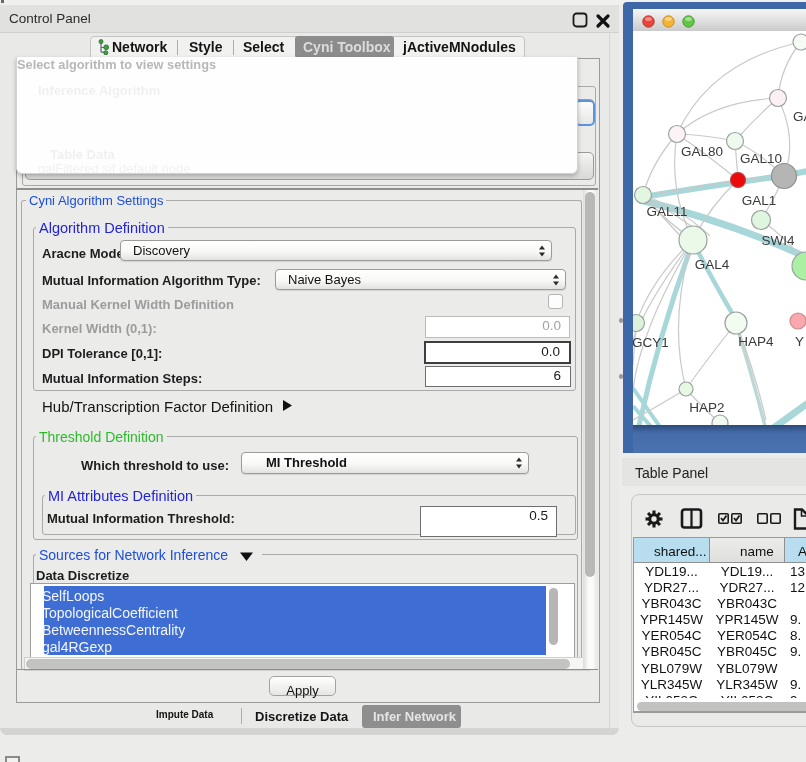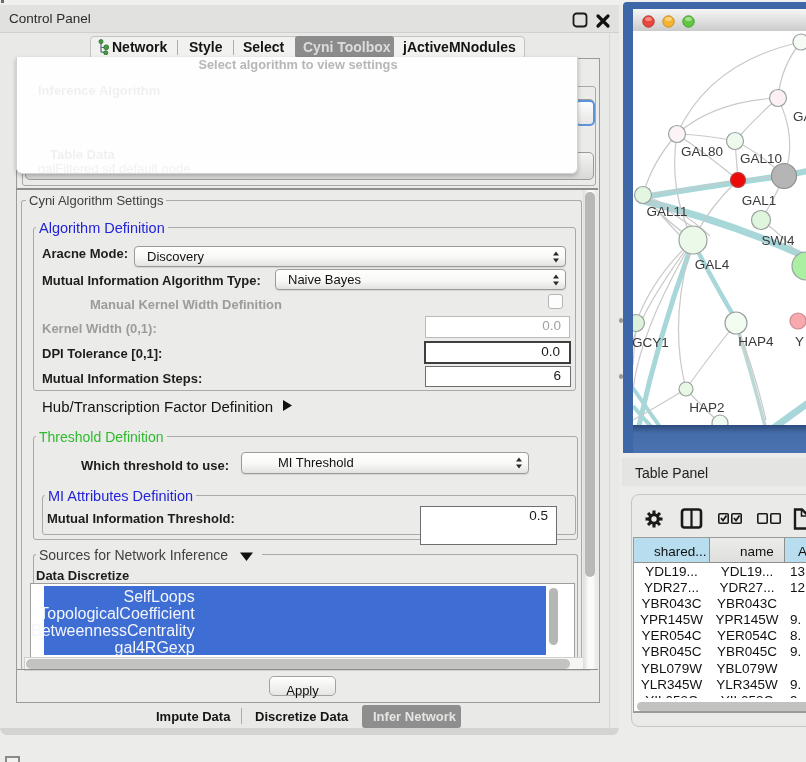--- a/index.html
+++ b/index.html
@@ -2,21 +2,21 @@
 <html><head>
 <meta charset="utf-8">
 <style>
 html,body{margin:0;padding:0;}
 body{width:806px;height:762px;background:#ececea;font-family:"Liberation Sans",sans-serif;position:relative;overflow:hidden;}
 .abs{position:absolute;}
 .b{font-weight:bold;}
 .lbl{position:absolute;font-size:13px;font-weight:bold;color:#1d1d1d;white-space:nowrap;}
 .glbl{position:absolute;font-size:13px;font-weight:bold;color:#9c9c9c;white-space:nowrap;}
 .group{position:absolute;border:1px solid #a9a9a7;border-radius:3px;}
-.gtitle{position:absolute;font-size:13px;color:#404040;background:#ebebe9;padding:0 3px;white-space:nowrap;}
+.gtitle{position:absolute;font-size:13px;color:#1d4ed8;background:#ebebe9;padding:0 3px;white-space:nowrap;}
 .combo{position:absolute;border:1px solid #9b9b99;border-radius:4px;background:linear-gradient(#ffffff,#f8f8f6 55%,#ececea 80%,#e2e2e0);box-shadow:0 1px 1px rgba(0,0,0,0.10);font-size:13px;color:#111;}
 .combo .ct{position:absolute;left:12px;top:2px;white-space:nowrap;}
 .tf{position:absolute;background:#fff;font-size:13.5px;color:#1a1a1a;text-align:right;white-space:nowrap;}
 .arrows{position:absolute;}
 </style>
 </head>
 <body>
 
 <div class="abs" style="left:0;top:0;width:806px;height:5px;background:#f0f0ee;"></div>
 <div class="abs" style="left:1px;top:0;width:3px;height:3px;background:#6a6a68;"></div>
@@ -59,38 +59,38 @@
 
 <div class="abs" style="left:17px;top:190px;width:565px;height:480px;background:#ebebe9;"></div>
 
 <div class="group" style="left:21px;top:200px;width:559px;height:469px;border-bottom:none;"></div>
 <div class="gtitle" style="left:26px;top:193px;">Cyni Algorithm Settings</div>
 
 <div class="group" style="left:33px;top:227px;width:541px;height:162px;"></div>
 <div class="gtitle" style="left:36px;top:220px;color:#2323d8;font-size:14.5px;">Algorithm Definition</div>
 
 <div class="lbl" style="left:42px;top:246px;">Aracne Mode:</div>
-<div class="combo" style="left:134px;top:240px;width:430px;height:19px;margin-top:6px;">
+<div class="combo" style="left:120px;top:240px;width:430px;height:19px;">
     <span class="ct">Discovery</span>
   <svg class="arrows" style="right:5px;top:3.5px;" width="8" height="12" viewBox="0 0 8 12">
       <path d="M4 0.5 L7 4.5 L1 4.5 Z" fill="#2a2a2a"></path>
       <path d="M4 11.5 L7 7.5 L1 7.5 Z" fill="#2a2a2a"></path>
     </svg>
 </div>
 
 <div class="lbl" style="left:42px;top:273px;">Mutual Information Algorithm Type:</div>
 <div class="combo" style="left:275px;top:269px;width:289px;height:19px;">
     <span class="ct">Naive Bayes</span>
   <svg class="arrows" style="right:5px;top:3.5px;" width="8" height="12" viewBox="0 0 8 12">
       <path d="M4 0.5 L7 4.5 L1 4.5 Z" fill="#2a2a2a"></path>
       <path d="M4 11.5 L7 7.5 L1 7.5 Z" fill="#2a2a2a"></path>
     </svg>
 </div>
 
-<div class="glbl" style="left:42px;top:297px;margin-left:48px;">Manual Kernel Width Definition</div>
+<div class="glbl" style="left:42px;top:297px;">Manual Kernel Width Definition</div>
 <div class="abs" style="left:548px;top:294px;width:13px;height:13px;border:1px solid #b4b4b2;border-radius:3px;background:#fdfdfd;"></div>
 
 <div class="glbl" style="left:42px;top:321px;">Kernel Width (0,1):</div>
 <div class="tf" style="left:425px;top:316px;width:135px;height:19px;border:1px solid #bbbbb9;color:#a2a2a2;padding:1px 8px 0 0;">0.0</div>
 
 <div class="lbl" style="left:42px;top:346px;">DPI Tolerance [0,1]:</div>
 <div class="tf" style="left:424px;top:341px;width:134px;height:18px;border:2px solid #3e3e3e;padding:1px 9px 0 0;">0.0</div>
 
 <div class="lbl" style="left:42px;top:371px;">Mutual Information Steps:</div>
 <div class="tf" style="left:425px;top:366px;width:135px;height:18px;border:1px solid #6e6e6e;padding:1px 9px 0 0;">6</div>
@@ -98,70 +98,70 @@
 <div class="abs" style="left:42px;top:398px;font-size:15px;color:#141414;">Hub/Transcription Factor Definition</div>
 <svg class="abs" style="left:281px;top:399px;" width="12" height="13" viewBox="0 0 12 13">
     <path d="M2 1 L11 6.5 L2 12 Z" fill="#111"></path>
   </svg>
 
 <div class="group" style="left:33px;top:436px;width:543px;height:102px;"></div>
 <div class="gtitle" style="left:36px;top:429px;color:#2dbb2d;font-size:14px;">Threshold Definition</div>
 
 <div class="lbl" style="left:81px;top:458px;">Which threshold to use:</div>
 <div class="combo" style="left:241px;top:452px;width:286px;height:20px;">
-    <span class="ct" style="left:36px;">MI Threshold</span>
+    <span class="ct" style="left:24px;font-weight:bold;">MI Threshold</span>
   <svg class="arrows" style="right:5px;top:3.5px;" width="8" height="12" viewBox="0 0 8 12">
       <path d="M4 0.5 L7 4.5 L1 4.5 Z" fill="#2a2a2a"></path>
       <path d="M4 11.5 L7 7.5 L1 7.5 Z" fill="#2a2a2a"></path>
     </svg>
 </div>
 
 <div class="group" style="left:42px;top:495px;width:532px;height:38px;"></div>
 <div class="gtitle" style="left:45px;top:488px;color:#2323d8;font-size:14.5px;">MI Attributes Definition</div>
 <div class="lbl" style="left:47px;top:511px;">Mutual Information Threshold:</div>
-<div class="tf" style="left:420px;top:506px;width:127px;height:20px;border:1px solid #6e6e6e;padding:1px 8px 16px 0;">0.5</div>
+<div class="tf" style="left:420px;top:506px;width:127px;height:20px;border:1px solid #6e6e6e;padding:1px 8px 8px 0;">0.5</div>
 
 <div class="group" style="left:33px;top:554px;width:543px;height:115px;border-bottom:none;"></div>
 <div class="gtitle" style="left:36px;top:547px;font-size:14px;">Sources for Network Inference</div>
 <div class="abs" style="left:230px;top:551px;width:32px;height:9px;background:#ebebe9;"></div>
 <svg class="abs" style="left:239px;top:551px;" width="15" height="11" viewBox="0 0 15 11">
     <path d="M1 1.5 L14 1.5 L7.5 10 Z" fill="#111"></path>
   </svg>
 <div class="lbl" style="left:36px;top:568px;font-size:13px;">Data Discretize</div>
 
 <div class="abs" style="left:30px;top:583px;width:543px;height:73px;background:#fff;border:1px solid #9e9e9c;"></div>
 <div class="abs" style="left:44px;top:586px;width:502px;height:69px;background:#3e6dd3;"></div>
-<div class="abs" style="left:31px;top:587.5px;font-size:16px;color:#f4f6fb;line-height:17.15px;white-space:pre;text-align:right;">SelfLoops
+<div class="abs" style="left:42px;top:587.5px;font-size:14px;color:#f4f6fb;line-height:17.15px;white-space:pre;">SelfLoops
 TopologicalCoefficient
 BetweennessCentrality
 gal4RGexp</div>
 <div class="abs" style="left:549px;top:588px;width:9px;height:57px;background:#b6b6b4;border-radius:4.5px;"></div>
 
 <div class="abs" style="left:24px;top:657px;width:564px;height:12px;background:#f5f5f3;border:1px solid #cfcfcd;"></div>
 <div class="abs" style="left:26px;top:658.5px;width:544px;height:10px;background:#c3c3c1;border-radius:5px;"></div>
 
 <div class="abs" style="left:17px;top:669px;width:581px;height:1px;background:#8e8e8c;"></div>
 
 <div class="abs" style="left:583px;top:190px;width:14px;height:479px;background:linear-gradient(90deg,#dcdcda,#fbfbf9 40%,#fbfbf9 70%,#e6e6e4);"></div>
 <div class="abs" style="left:584.5px;top:192px;width:10px;height:385px;background:#b8b8b6;border-radius:5px;"></div>
 
 <div class="abs" style="left:269px;top:676px;width:67px;height:20px;background:linear-gradient(#ffffff,#e6e6e4);border:1px solid #a2a2a0;border-radius:5px;text-align:center;font-size:13px;color:#111;padding-top:6px;box-sizing:border-box;">Apply</div>
 
-<div class="abs b" style="left:156px;top:708.5px;font-size:13px;color:#141414;">Impute Data</div>
+<div class="abs b" style="left:156px;top:708.5px;font-size:10px;color:#141414;">Impute Data</div>
 <div class="abs" style="left:241px;top:708px;width:1px;height:16px;background:#adadab;"></div>
 <div class="abs b" style="left:255px;top:708.5px;font-size:13px;color:#141414;">Discretize Data</div>
 <div class="abs" style="left:362px;top:705px;width:99px;height:23px;background:#8e8e8e;border-radius:3px;"></div>
 <div class="abs b" style="left:373px;top:708.5px;font-size:13px;color:#e5e5e3;">Infer Network</div>
 
 <div class="abs" style="left:1px;top:728px;width:617px;height:7px;background:#d4d4d2;border-radius:0 0 8px 8px;"></div>
 
 <div class="abs" style="left:5px;top:756px;width:11px;height:8px;border:2px solid #8a8a88;background:#f2f2f0;"></div>
 
 <div class="abs" style="left:16px;top:57px;width:562px;height:117px;background:#fefefe;border:1px solid #d2d2d0;border-top:none;border-radius:0 0 6px 6px;box-shadow:0 2px 4px rgba(0,0,0,0.25);overflow:hidden;box-sizing:border-box;">
-  <div class="abs" style="left:0;top:0;width:562px;text-align:center;font-size:12.8px;font-weight:bold;color:#b7b7b5;">Select algorithm to view settings</div>
+  <div class="abs" style="left:0;top:0;width:562px;text-align:left;font-size:12.8px;font-weight:bold;color:#b7b7b5;">Select algorithm to view settings</div>
   <div class="abs" style="left:21px;top:26px;font-size:13px;font-weight:bold;color:#1d1d1d;opacity:0.06;">Inference Algorithm</div>
   <div class="abs" style="left:33px;top:78px;font-size:13px;font-weight:bold;color:#1d1d1d;opacity:0.06;margin-top:12px;">Table Data</div>
   <div class="abs" style="left:21px;top:104px;font-size:13px;color:#1d1d1d;opacity:0.06;">galFiltered sif default node</div>
 </div>
 
 <div class="abs" style="left:623px;top:2px;width:183px;height:451px;background:#3d67a6;border-radius:4px 0 0 0;"></div>
 
 <div class="abs" style="left:633px;top:9px;width:173px;height:22px;background:linear-gradient(#f6f6f6,#cbcbcb);border-bottom:1px solid #8a8a88;"></div>
 <svg class="abs" style="left:642px;top:15px;" width="60" height="13" viewBox="0 0 60 13">
   <circle cx="6.5" cy="6.5" r="5.7" fill="#e8463c" stroke="#b8352c" stroke-width="1"></circle>

